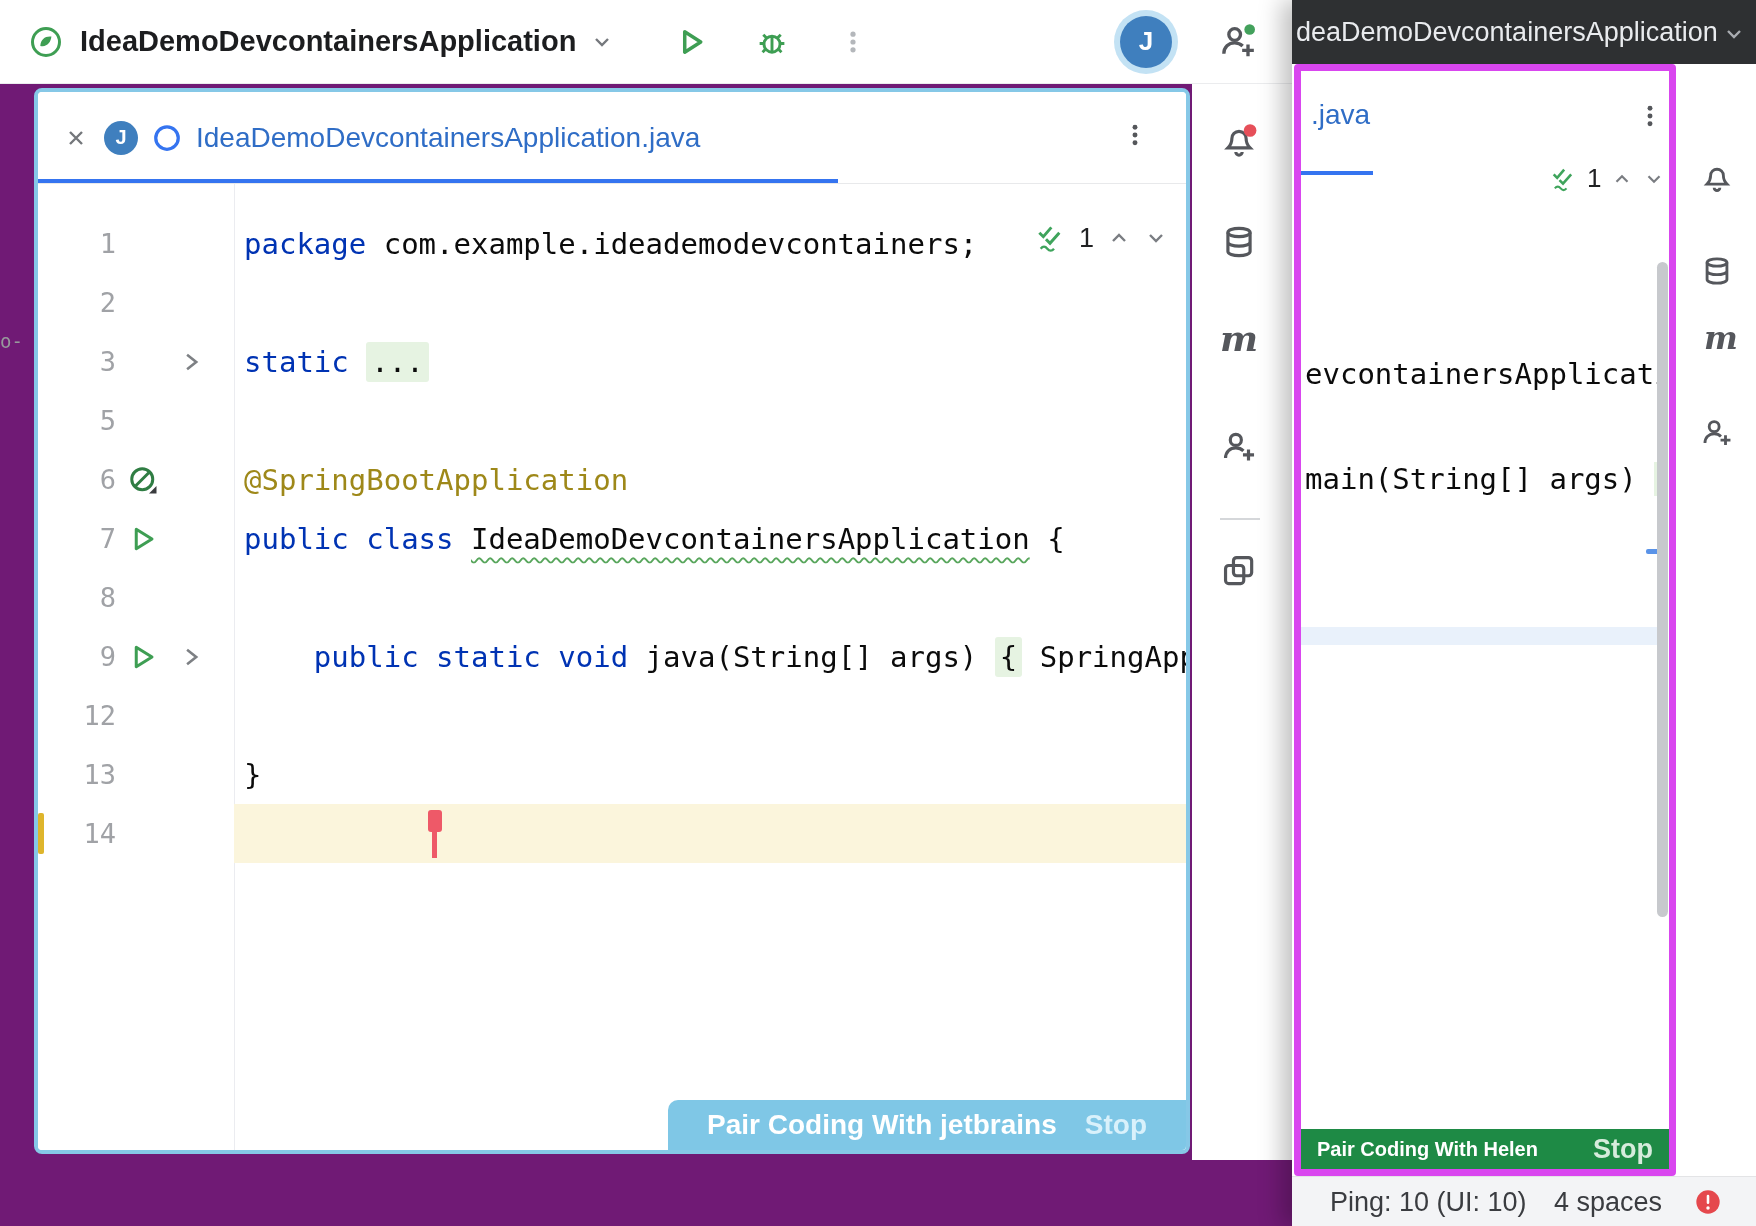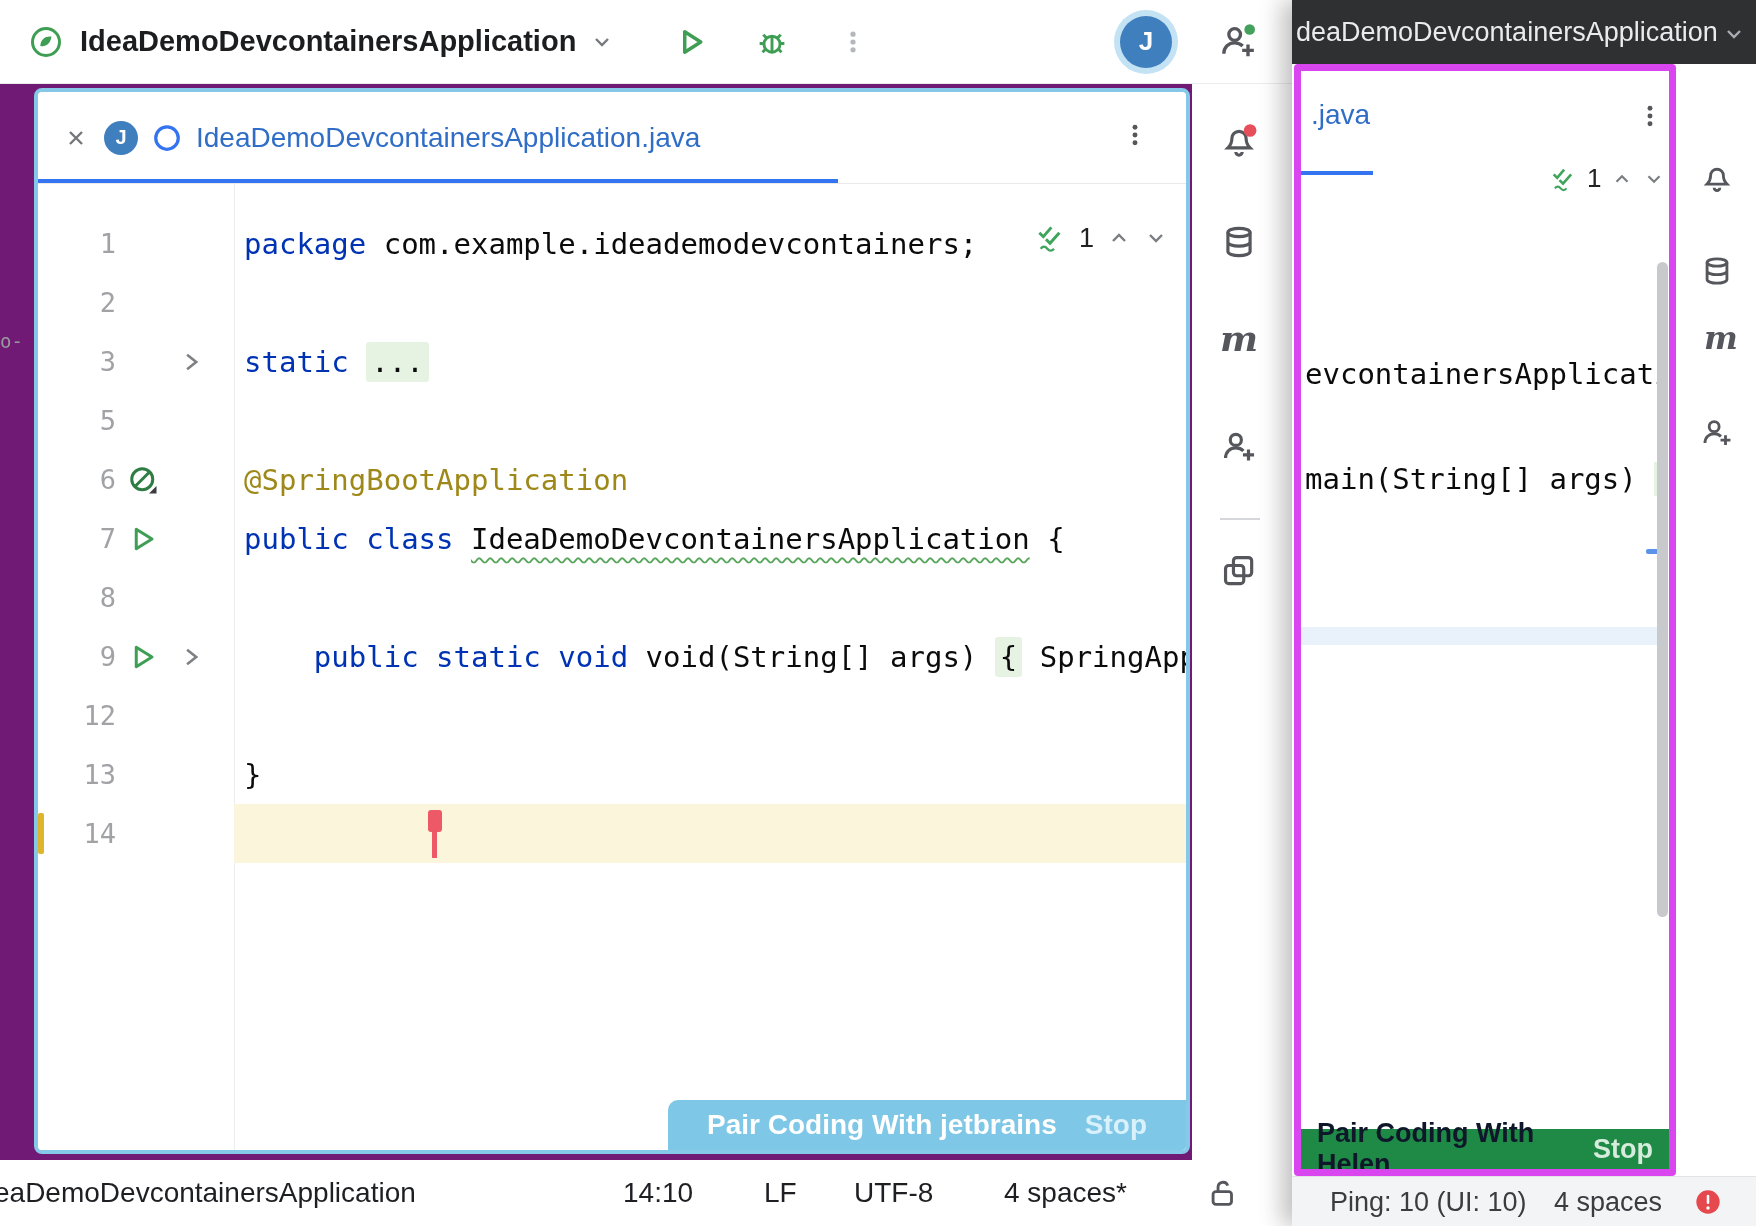--- a/index.html
+++ b/index.html
@@ -93,21 +93,21 @@
   .r-inspect .count{font-size:26px;color:#202123}
   .r-band{position:absolute;left:0;top:556px;width:362px;height:18px;background:#e9f1fb}
   .r-code1{position:absolute;left:4px;top:286px;font-size:29px;color:#0b0b0b;white-space:nowrap;
            width:352px;overflow:hidden}
   .r-code2{position:absolute;left:4px;top:391px;font-size:29px;color:#0b0b0b;white-space:pre;
            width:360px;overflow:hidden}
   .r-tick{position:absolute;left:345px;top:478px;width:14px;height:5px;background:#5a93e8;border-radius:2px}
   .r-scroll{position:absolute;left:356px;top:191px;width:11px;height:655px;background:#c7c9cd;border-radius:6px}
   .r-banner{position:absolute;left:0;right:0;bottom:0;height:40px;background:#1e8a45;display:flex;
             align-items:center;padding:0 16px}
-  .r-banner .lbl{font-size:27px;font-weight:bold;color:#0f172a}
+  .r-banner .lbl{font-size:20px;font-weight:bold;color:#ffffff}
   .r-banner .stop{margin-left:auto;font-size:27px;font-weight:bold;color:#d6ecdc}
 
   .status-r{position:absolute;left:0;bottom:0;width:464px;height:50px;background:#f3f4f6;
             border-top:1px solid #e3e4e6;font-size:27px;color:#3a3c40}
   .status-r .st{height:50px;line-height:50px}
   .status-r .err{position:absolute;left:402px;top:11px;display:flex}
 
   .strip-r{position:absolute;right:0;top:64px;width:78px;bottom:50px;background:#fff}
   .strip-r .sicon{position:absolute;left:22px;display:flex}
 
@@ -252,21 +252,21 @@
               <span class="g-icon">
                 <svg width="30" height="30" viewBox="0 0 20 20">
                   <path d="M5.5 3.5 16 10 5.5 16.5Z" fill="none" stroke="#3e9e53" stroke-width="2" stroke-linejoin="round"></path>
                 </svg>
               </span>
               <span class="g-fold">
                 <svg width="26" height="26" viewBox="0 0 20 20">
                   <path d="M7 4.5 14 10 7 15.5" fill="none" stroke="#7d8084" stroke-width="2"></path>
                 </svg>
               </span>
-              <span class="code-area"><span class="pl mono">    </span><span class="kw mono">public static void </span><span class="pl mono">void</span><span class="pl mono">(String[] args) </span><span class="fold mono">{</span><span class="pl mono"> SpringApp</span></span>
+              <span class="code-area"><span class="pl mono">    </span><span class="kw mono">public static void </span><span class="pl mono">java</span><span class="pl mono">(String[] args) </span><span class="fold mono">{</span><span class="pl mono"> SpringApp</span></span>
             </div>
             <div class="line">
               <span class="num mono">12</span>
               <span class="g-icon"></span>
               <span class="g-fold"></span>
               <span class="code-area"></span>
             </div>
             <div class="line">
               <span class="num mono">13</span>
               <span class="g-icon"></span>
@@ -302,33 +302,20 @@
           </span>
         </div>
 
         <div class="pair-banner-l">
           <span class="lbl">Pair Coding With jetbrains</span>
           <span class="stop">Stop</span>
         </div>
       </div>
     </div>
 
-    <div class="status-l">
-      <span class="st" style="left:-6px">eaDemoDevcontainersApplication</span>
-      <span class="st" style="left:623px">14:10</span>
-      <span class="st" style="left:764px">LF</span>
-      <span class="st" style="left:854px">UTF-8</span>
-      <span class="st" style="left:1004px">4 spaces*</span>
-      <span class="st" style="left:1206px;top:16px;line-height:normal">
-        <svg width="34" height="34" viewBox="0 0 24 24">
-            <rect x="5" y="11" width="13" height="9" rx="2" fill="none" stroke="#55575c" stroke-width="2"></rect>
-            <path d="M8.5 11V8a3.5 3.5 0 0 1 6.8-1.2" fill="none" stroke="#55575c" stroke-width="2"></path>
-          </svg>
-      </span>
-    </div>
 
     <div class="strip-l">
       <span class="sicon" style="top:37px">
         <svg width="38" height="38" viewBox="0 0 24 24">
             <path d="M5 17h14c-1.8-1.8-2.5-3.6-2.5-6a4.5 4.5 0 0 0-9 0c0 2.4-.7 4.2-2.5 6z" fill="none" stroke="#55575c" stroke-width="2"></path>
             <path d="M10 19.5a2 2 0 0 0 4 0" fill="none" stroke="#55575c" stroke-width="2"></path>
             <circle cx="19" cy="6" r="4" fill="#e64f59"></circle>
           </svg>
       </span>
       <span class="sicon" style="top:139px">

